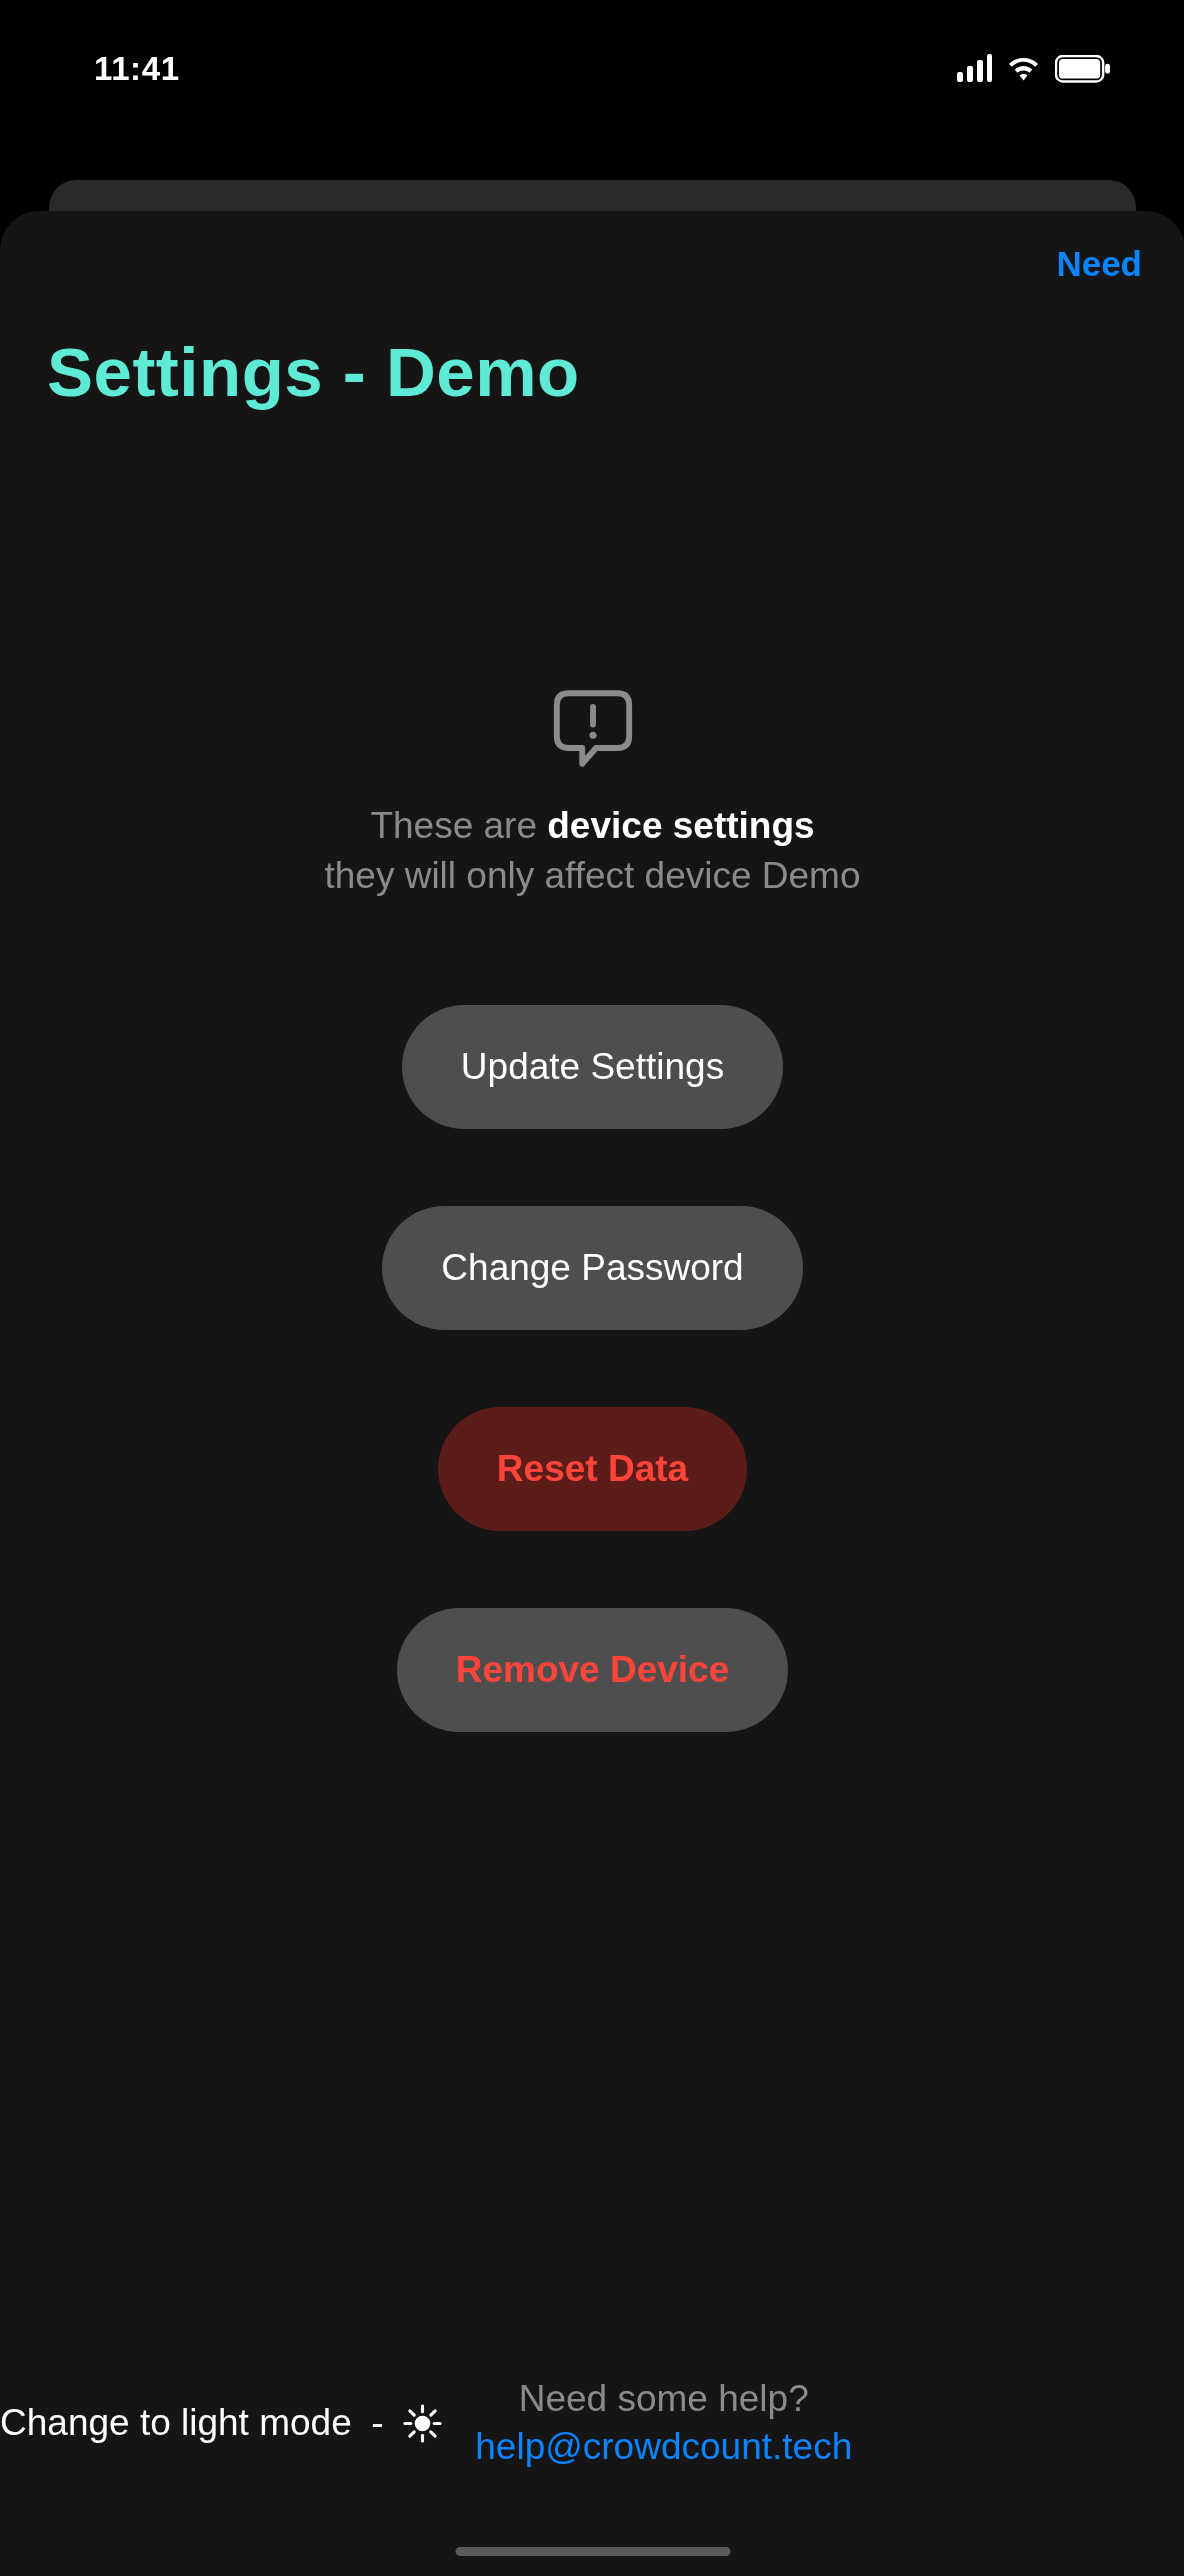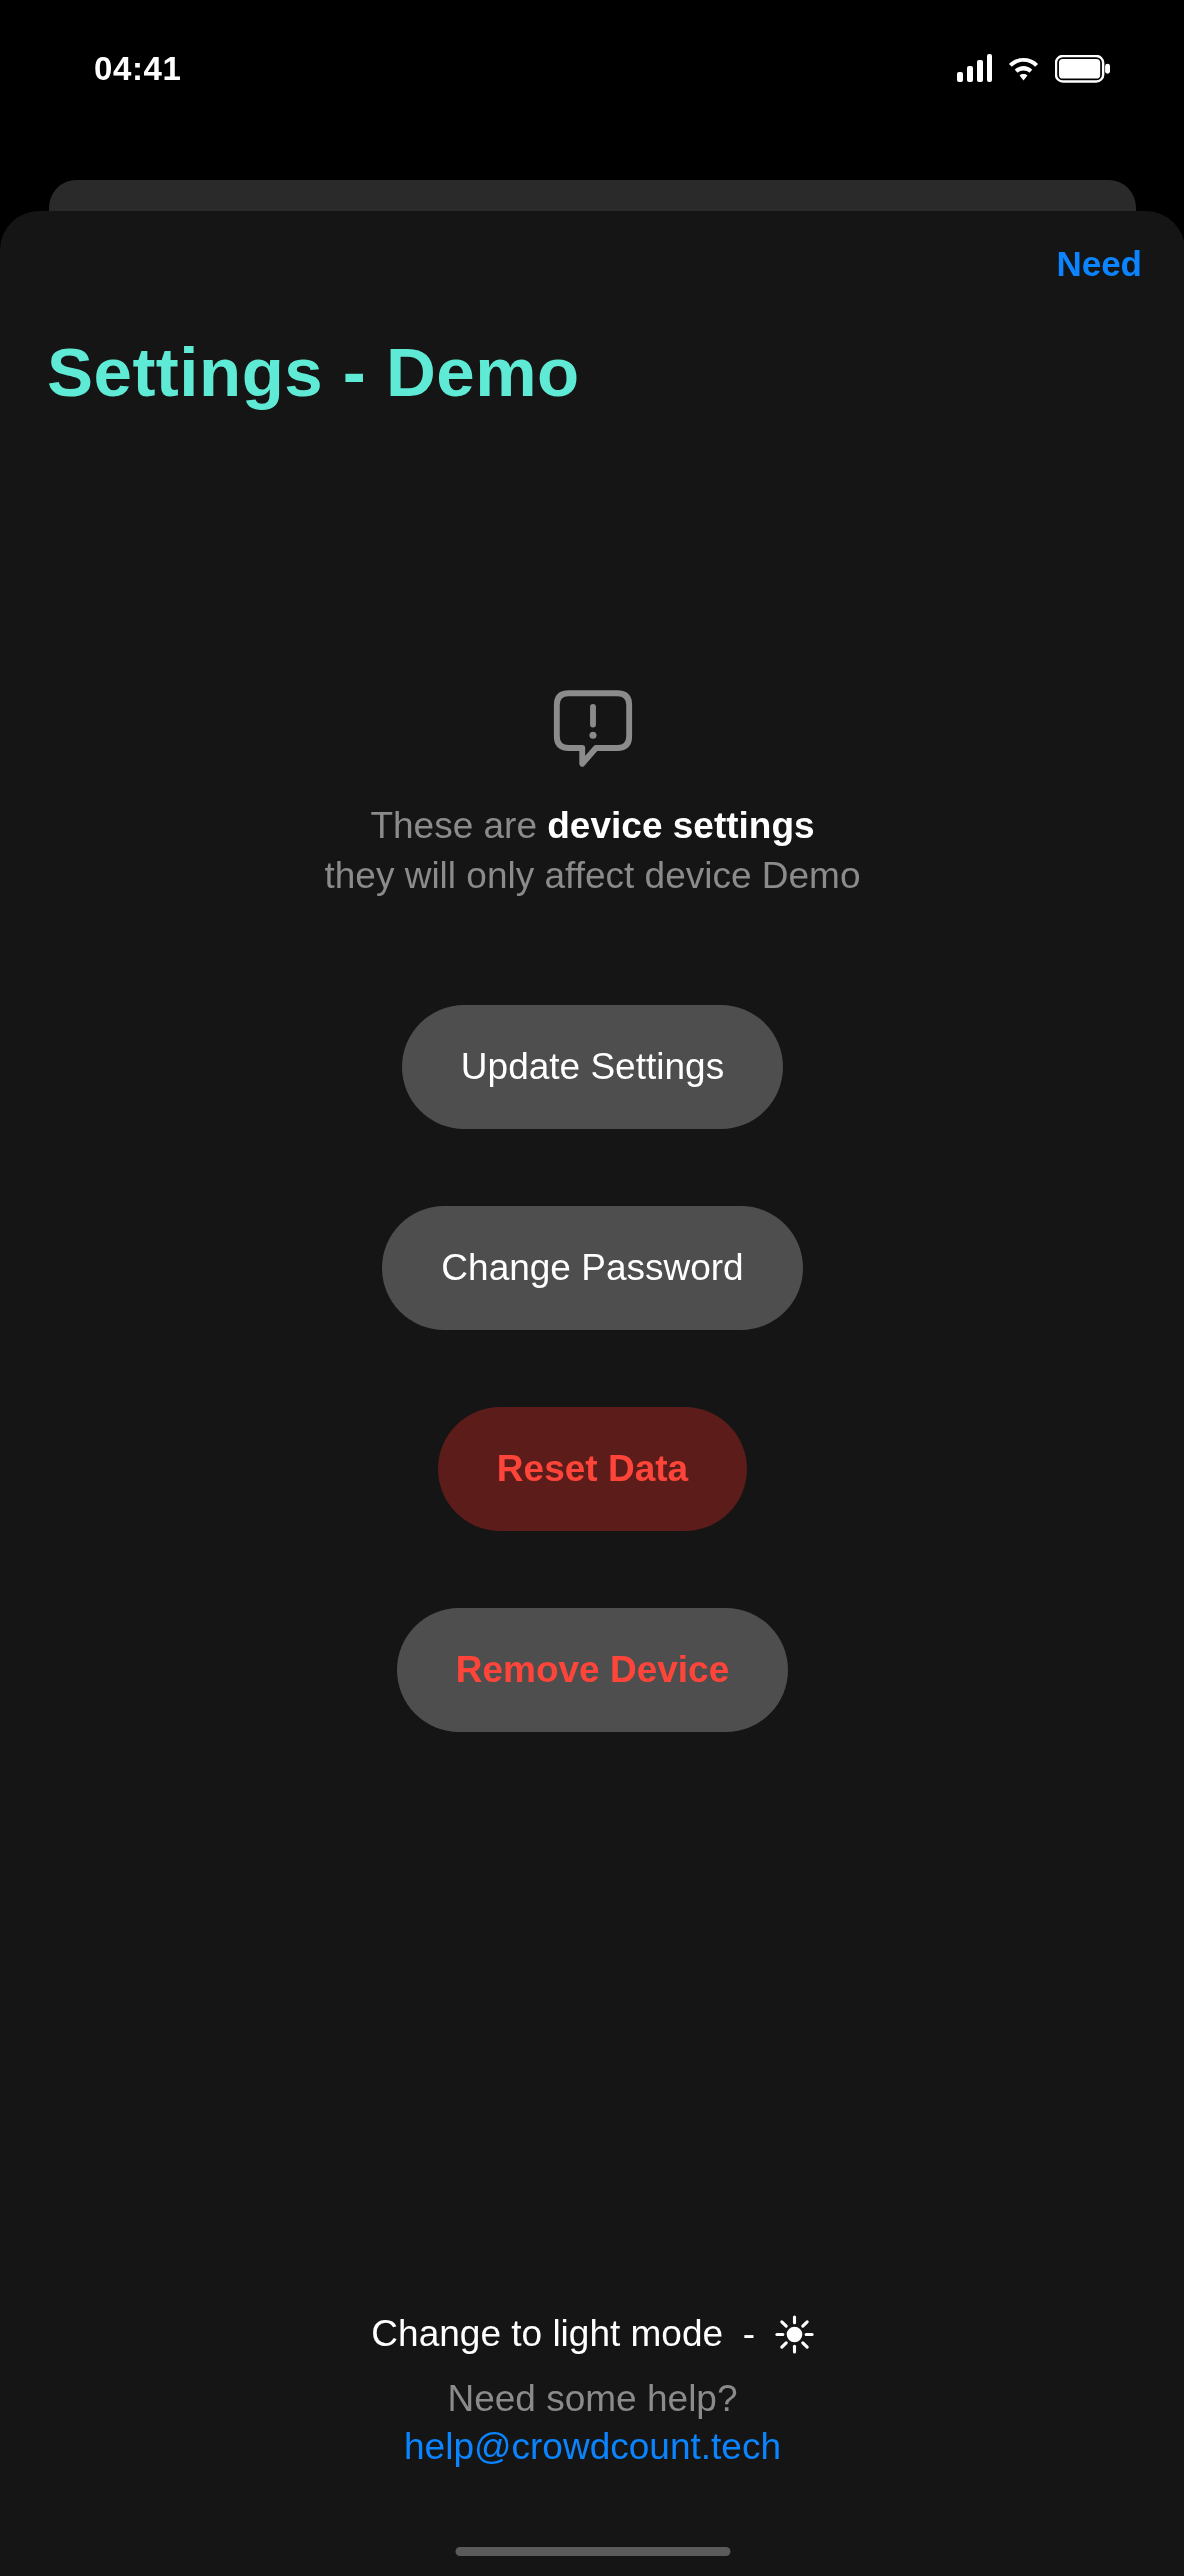--- a/index.html
+++ b/index.html
@@ -138,23 +138,23 @@
   .pill-gray{background:var(--btn-gray);color:#fff;}
   .pill-darkred{background:var(--btn-dark-red);color:var(--red);font-weight:600;}
   .pill-gray-red{background:var(--btn-gray);color:var(--red);font-weight:600;}
 
   
   .footer{
     position:absolute;
     left:0;right:0;
     bottom:108px;
     display:flex;
-    flex-direction:column;
-    align-items:center;
-    gap:23px;
+    flex-direction:row;
+    align-items:center;
+    gap:33px;
   }
   .theme-row{
     display:flex;
     align-items:center;
     gap:19.6px;
     color:#fff;
     font-size:37px;
     cursor:pointer;
   }
   .theme-sep{color:#fff;}
@@ -184,21 +184,21 @@
     height:9.8px;
     background:#5a5a5a;
     border-radius:9.8px;
     z-index:20;
   }
 </style>
 </head>
 <body>
 
 <div class="status-bar">
-  <div class="status-time">04:41</div>
+  <div class="status-time">11:41</div>
   <div class="status-icons">
     <div class="cell-icon">
       <div class="cell-bar"></div>
         <div class="cell-bar"></div>
         <div class="cell-bar"></div>
         <div class="cell-bar"></div>
     </div>
     <div class="wifi-icon">
       <svg width="35" height="25.5" viewBox="0 0 36 26">
         <path d="M18 25 L14 20 C16 18 20 18 22 20 Z M9 14 C14 9 22 9 27 14 L24 17 C21 14 15 14 12 17 Z M3 8 C11 0 25 0 33 8 L30 11 C23 4 13 4 6 11 Z" fill="#fff"></path>

